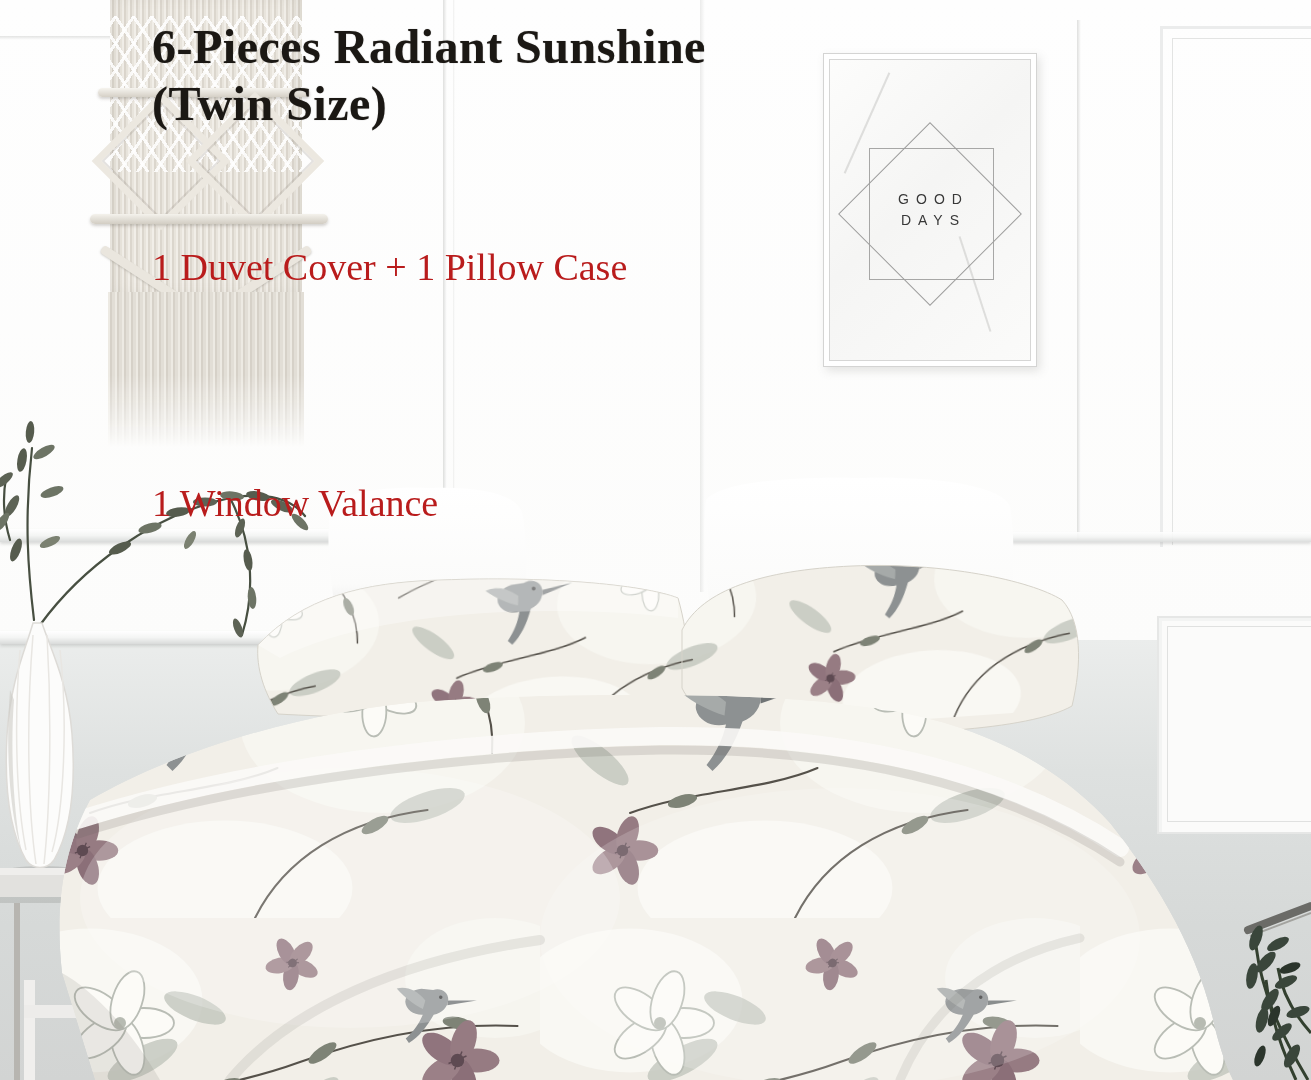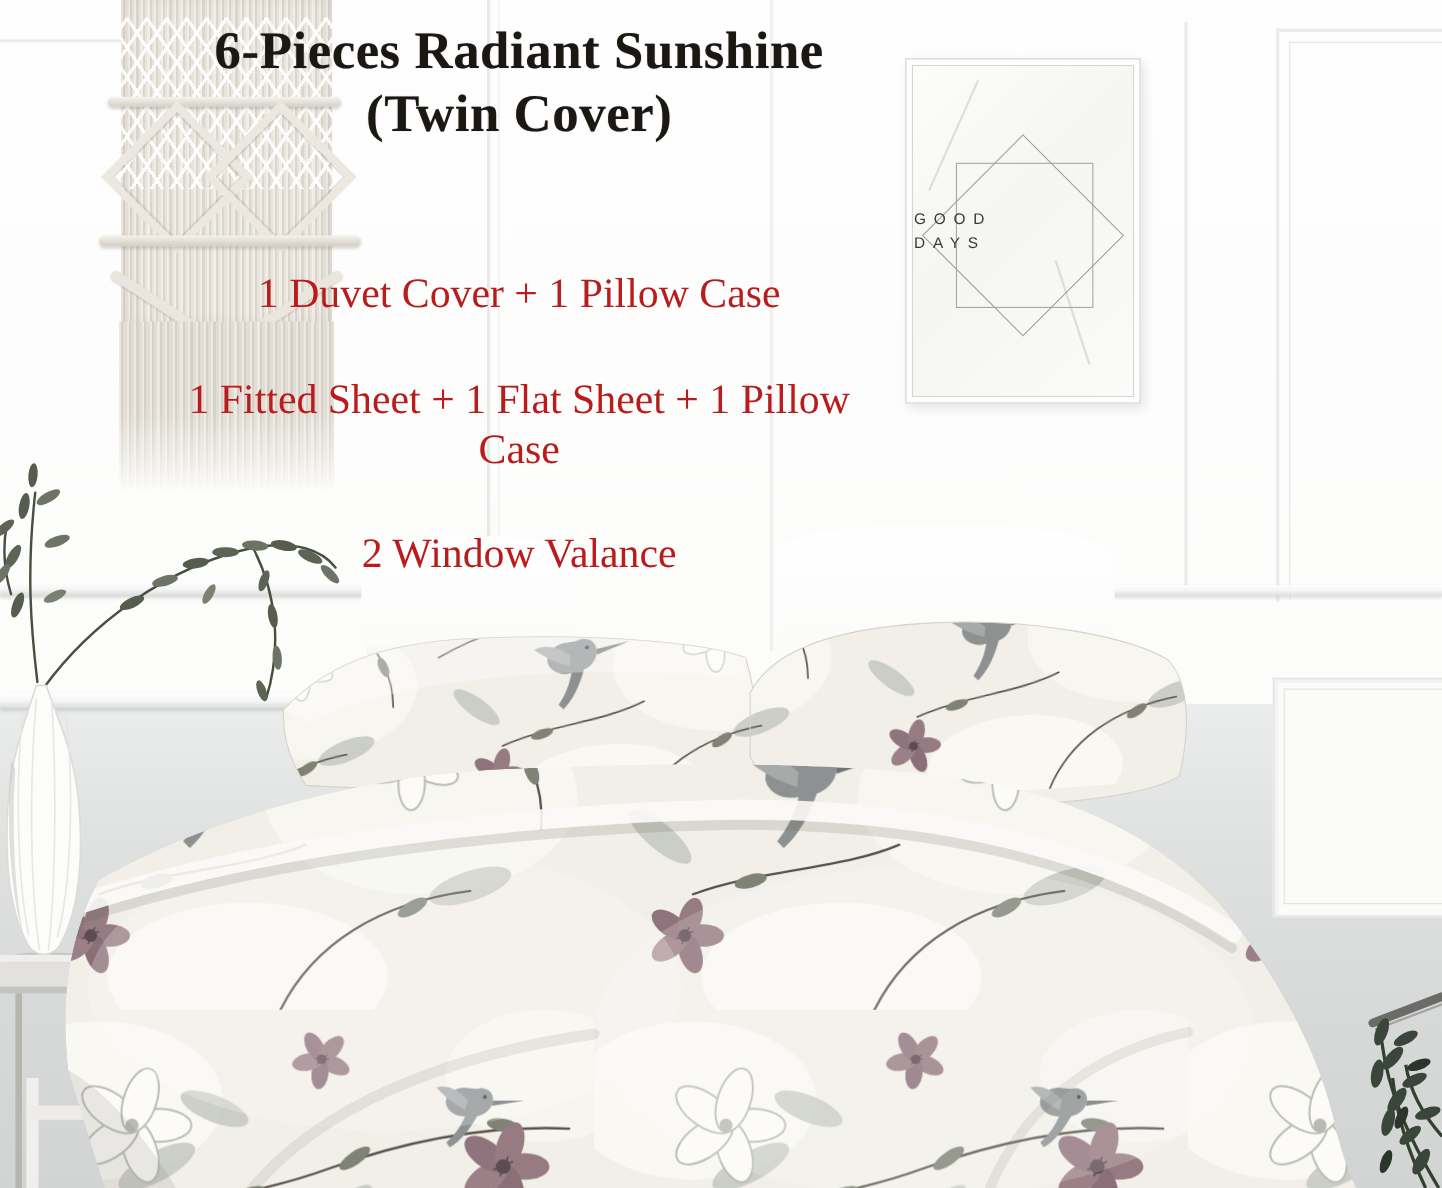--- a/index.html
+++ b/index.html
@@ -21,23 +21,23 @@
   .mac-d.left{left:8px;}.mac-d.right{left:102px;}
   .mac-vee{position:absolute;top:252px;width:132px;height:9px;background:#eae6de;border-radius:4px;box-shadow:0 1px 2px rgba(120,115,105,.3);}
   .mac-vee.left{left:-2px;transform:rotate(33deg);transform-origin:left center;}
   .mac-vee.right{right:-2px;transform:rotate(-33deg);transform-origin:right center;}
   .mac-fringe{position:absolute;left:4px;right:4px;top:300px;height:160px;background:repeating-linear-gradient(90deg,#edeae3 0 2px,#d6d1c8 2px 4px,#e2ded6 4px 7px);-webkit-mask-image:linear-gradient(180deg,#000 52%,rgba(0,0,0,.5) 78%,transparent 97%);mask-image:linear-gradient(180deg,#000 52%,rgba(0,0,0,.5) 78%,transparent 97%);}
   
   .frame{position:absolute;left:823px;top:53px;width:212px;height:312px;z-index:2;background:linear-gradient(135deg,#fdfdfc 0%,#f5f5f4 45%,#fbfbfa 100%);border:1px solid #d4d4d3;box-shadow:inset 0 0 0 5px #ffffff,inset 0 0 0 6px #d6d6d5,3px 4px 9px rgba(110,110,108,.18);}
   .vein{position:absolute;width:2px;background:rgba(188,188,186,.45);}
   .art-square{position:absolute;left:45px;top:94px;width:123px;height:130px;border:1.5px solid #a7a7a6;}
   .art-diamond{position:absolute;left:41px;top:95px;width:128px;height:128px;border:1.5px solid #9e9e9d;transform:rotate(45deg);}
-  .art-text{position:absolute;left:0;right:0;top:135px;text-align:left;font-family:"Liberation Sans","DejaVu Sans",sans-serif;font-size:14px;line-height:21px;letter-spacing:7px;padding-left:7px;color:#383838;}
-  
-  .overlay{position:absolute;left:152px;top:0;width:640px;height:560px;z-index:10;text-align:center;color:#1b1814;}
+  .art-text{position:absolute;left:0;right:0;top:135px;text-align:center;font-family:"Liberation Sans","DejaVu Sans",sans-serif;font-size:14px;line-height:21px;letter-spacing:7px;padding-left:7px;color:#383838;}
+  
+  .overlay{position:absolute;left:152px;top:0;width:640px;height:560px;z-index:10;color:#1b1814;}
   .title{position:absolute;top:18px;left:0;right:0;}
   .t-line{font-size:48px;line-height:57px;font-weight:700;letter-spacing:.5px;text-shadow:0 0 1px rgba(22,19,16,.4);}
   .item{position:absolute;left:0;right:0;font-size:38px;line-height:46px;font-weight:400;color:#b91c1c;}
   .item1{top:244px;}.item2{top:340px;}.item3{top:480px;}
   svg{display:block;}
   .svg-abs{position:absolute;z-index:3;}
 </style>
 </head>
 <body>
 
@@ -267,20 +267,19 @@
         <ellipse cx="1274" cy="548" rx="11" ry="4.6" transform="rotate(-65 1274 548)"></ellipse>
         <ellipse cx="1290" cy="500" rx="11" ry="4.6" transform="rotate(-20 1290 500)"></ellipse>
         <ellipse cx="1260" cy="588" rx="11" ry="4.6" transform="rotate(-70 1260 588)"></ellipse>
       </g>
     </g>
   </svg>
 
   <div class="overlay">
     <div class="title">
       <div class="t-line">6-Pieces Radiant Sunshine</div>
-      <div class="t-line">(Twin Cover)</div>
+      <div class="t-line">(Twin Size)</div>
     </div>
     <div class="item item1">1 Duvet Cover + 1 Pillow Case</div>
-    <div class="item item2">1 Fitted Sheet + 1 Flat Sheet + 1 Pillow Case</div>
-    <div class="item item3">2 Window Valance</div>
+    <div class="item item3">1 Window Valance</div>
   </div>
 
 </div>
 
 </body></html>

